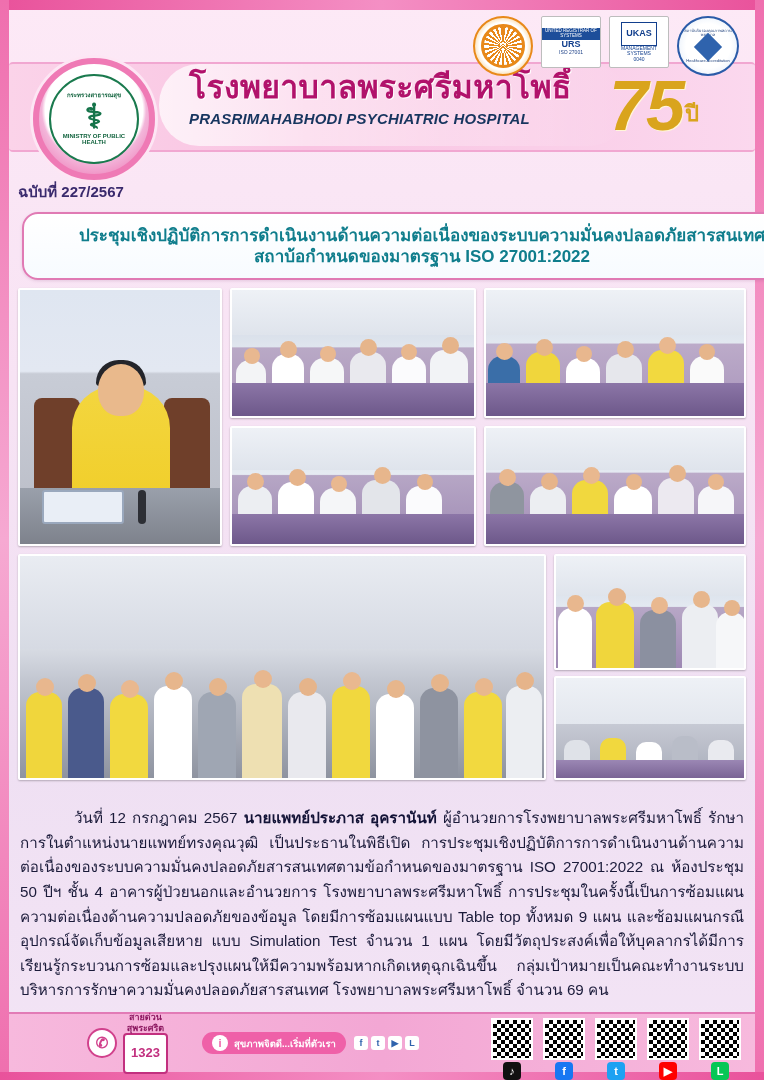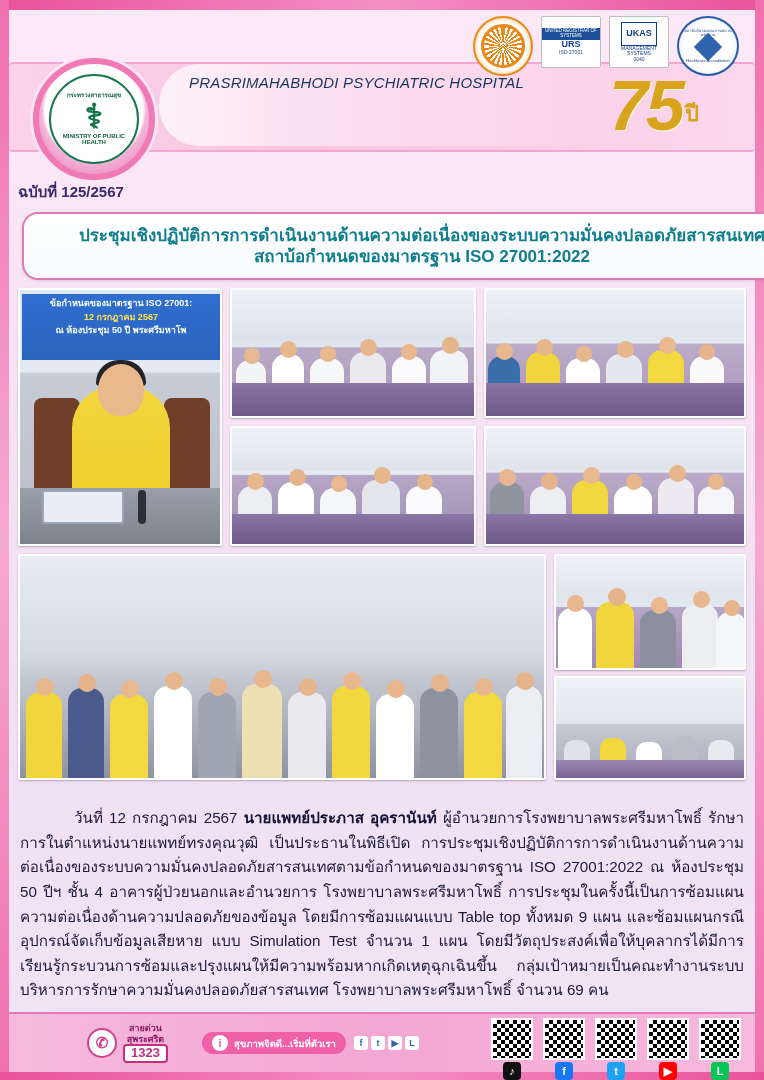--- a/index.html
+++ b/index.html
@@ -70,21 +70,21 @@
   .hosp-names{
     position:absolute;left:180px;top:60px;width:420px;
   }
   .hosp-th{
     font-size:32px;font-weight:bold;color:#b1126b;
     letter-spacing:.3px;
     text-shadow:1px 1px 0 #ffffff;
     line-height:1.12;
   }
   .hosp-en{
-    font-size:15px;font-weight:normal;color:#17355f;
+    font-size:15px;font-weight:bold;color:#17355f;
     font-style:italic;
     margin-top:4px;letter-spacing:.2px;
   }
   .anniv{
     position:absolute;left:585px;top:52px;width:120px;height:88px;
     color:#d8a01c;
     font-weight:bold;
     display:flex;align-items:center;justify-content:center;
   }
   .anniv .num{
@@ -284,21 +284,21 @@
     background:linear-gradient(90deg,#f7b9dd 0%, #f3a7d4 50%, #f7b9dd 100%);
     border-top:2px solid #e27bb6;
     display:flex;align-items:center;
   }
   .f-hot{
     margin-left:78px;display:flex;align-items:center;gap:6px;color:#8c1860;
     font-size:9px;font-weight:bold;text-align:center;line-height:1.15;
   }
   .f-hot .num{
     background:#ffffff;border:2px solid #c2307f;border-radius:4px;
-    color:#c2307f;font-size:13px;padding:0 6px;
+    color:#c2307f;font-size:13px;padding:11px 6px;
   }
   .f-phone-ico{
     width:26px;height:26px;border-radius:50%;background:#ffffff;
     color:#d1418c;display:flex;align-items:center;justify-content:center;font-size:15px;
     border:2px solid #d1418c;
   }
   .f-pill{
     margin-left:34px;
     background:#ef60a8;color:#ffffff;border-radius:12px;
     font-size:9.5px;padding:3px 10px;display:flex;align-items:center;gap:6px;
@@ -356,20 +356,21 @@
 
     <div class="logo-mph">
       <div class="inner">
         <span>กระทรวงสาธารณสุข</span>
         <span class="caduceus">⚕</span>
         <span>MINISTRY OF PUBLIC HEALTH</span>
       </div>
     </div>
 
     <div class="hosp-names">
+      <div class="hosp-th">โรงพยาบาลพระศรีมหาโพธิ์</div>
       <div class="hosp-en">PRASRIMAHABHODI PSYCHIATRIC HOSPITAL</div>
     </div>
 
     <div class="anniv">
       <span class="num">75</span>
       <span class="yr">ปี</span>
     </div>
 
     <div class="cert-row">
       <div class="cert round">
@@ -387,36 +388,31 @@
       </div>
       <div class="cert-ha">
         <div>สถาบันรับรองคุณภาพสถานพยาบาล</div>
         <div class="sq"></div>
         <div>Healthcare Accreditation</div>
       </div>
     </div>
   </div>
 
   <div class="pr-line">
-    <span class="pr-issue">ฉบับที่ 125/2567</span>
+    <span class="pr-issue">ฉบับที่ 227/2567</span>
   </div>
 
   <div class="title-box">
     <div class="title-l1">ประชุมเชิงปฏิบัติการการดำเนินงานด้านความต่อเนื่องของระบบความมั่นคงปลอดภัยสารสนเทศ</div>
     <div class="title-l2">สถาบ้อกำหนดของมาตรฐาน  ISO 27001:2022</div>
   </div>
 
   <div class="photos">
 
     <div class="ph" id="ph1">
-      <div class="banner">
-        <div>ข้อกำหนดของมาตรฐาน ISO 27001:</div>
-        <div class="red">12 กรกฎาคม 2567</div>
-        <div>ณ ห้องประชุม 50 ปี พระศรีมหาโพ</div>
-      </div>
       <div class="chairL"></div>
       <div class="chairR"></div>
       <div class="person"></div>
       <div class="hair"></div>
       <div class="head"></div>
       <div class="desk"></div>
       <div class="plaque"></div>
       <div class="mic"></div>
     </div>
 

